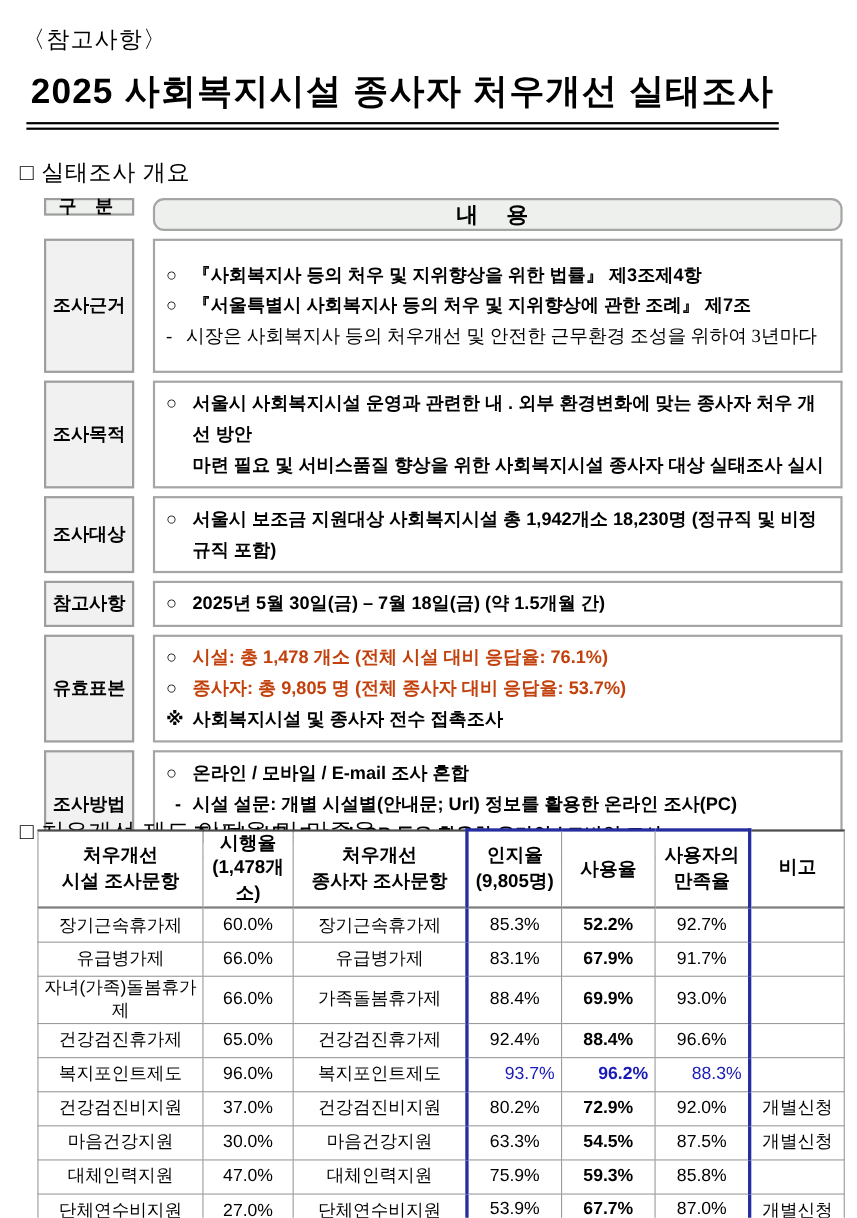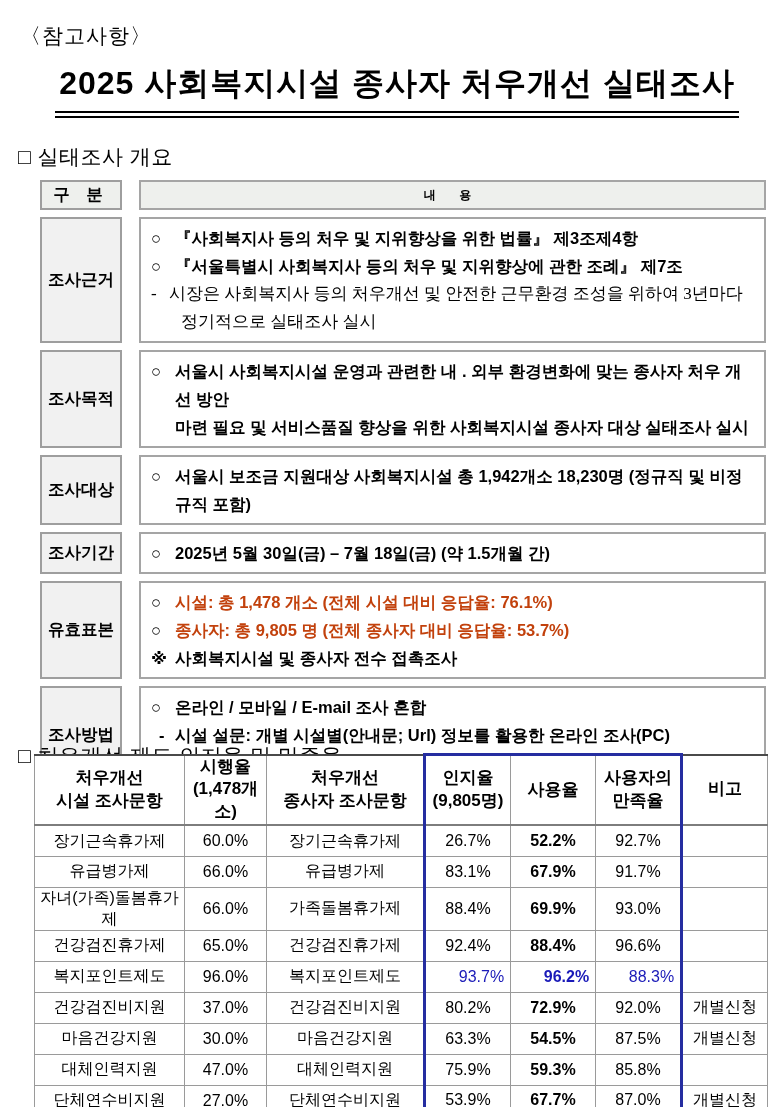--- a/index.html
+++ b/index.html
@@ -4,21 +4,21 @@
 <style>
   * { margin:0; padding:0; box-sizing:border-box; }
   html,body { background:#fff; }
   body {
     width:779px; height:1107px; position:relative;
     font-family:"Liberation Sans","DejaVu Sans",sans-serif; color:#000;
   }
 
   
   .note { position:absolute; top:22px; left:20px; font-size:21px; letter-spacing:1px; }
-  .title-wrap { position:absolute; top:62px; left:24px; width:746px; text-align:center; }
+  .title-wrap { position:absolute; top:62px; left:24px; width:746px; }
   .title {
     display:inline-block; font-size:32px; font-weight:bold; letter-spacing:1px;
     border-bottom:7px double #000; padding:0 4px 5px 4px; white-space:nowrap;
   }
 
   
   .sec-heading { position:absolute; left:18px; font-size:21px; letter-spacing:.5px; }
   .sec1 { top:143px; }
   .sec2 { top:742px; }
 
@@ -27,23 +27,23 @@
   .t1-row { display:flex; column-gap:17px; }
   .t1-label {
     width:82px; flex:0 0 82px; background:#f1f1f1; border:2px solid #9e9e9e;
     display:flex; align-items:center; justify-content:center;
     font-size:16.5px; font-weight:bold; letter-spacing:.5px;
   }
   .t1-content {
     flex:1; border:2px solid #a5a5a5; background:#fff;
     padding:5px 8px 5px 10px; display:flex; flex-direction:column; justify-content:center;
   }
-  .t1-header .t1-label { background:#eef0ed; font-weight:bold; height:30px; letter-spacing:6px; }
+  .t1-header .t1-label { background:#eef0ed; font-weight:bold; height:16px; letter-spacing:6px; }
   .t1-header .t1-content { background:#eef0ed; border-color:#a5a5a5; height:30px; padding:11px;
-    align-items:center; justify-content:center; font-weight:bold; font-size:12px; letter-spacing:10px; }
+    align-items:center; justify-content:center; font-weight:bold; font-size:20px; letter-spacing:10px;border-radius:10px; }
   .r-basis .t1-content  { min-height:122px; }
   .r-purpose .t1-content{ min-height:56px; }
   .r-target .t1-content { min-height:60px; }
   .r-period .t1-content { min-height:30px; }
   .r-sample .t1-content { min-height:90px; }
   .r-method .t1-content { min-height:96px; }
   .r-basis .t1-label, .r-purpose .t1-label, .r-target .t1-label,
   .r-period .t1-label, .r-sample .t1-label, .r-method .t1-label { letter-spacing:0; }
 
   .line { display:flex; font-size:16.5px; line-height:28px; font-weight:bold; }
@@ -107,23 +107,20 @@
           <span>『사회복지사 등의 처우 및 지위향상을 위한 법률』 제3조제4항</span>
         </div>
       <div class="line">
           <span class="bullet">○</span>
           <span>『서울특별시 사회복지사 등의 처우 및 지위향상에 관한 조례』 제7조</span>
         </div>
       <div class="line serif">
           <span class="bullet">-</span>
           <span>시장은 사회복지사 등의 처우개선 및 안전한 근무환경 조성을 위하여 3년마다</span>
         </div>
-      <div class="line serif-indent">
-          <span>정기적으로 실태조사 실시</span>
-        </div>
     </div>
   </div>
 
   <div class="t1-row r-purpose">
     <div class="t1-label">조사목적</div>
     <div class="t1-content">
       <div class="line">
           <span class="bullet">○</span>
           <span>서울시 사회복지시설 운영과 관련한 내 . 외부 환경변화에 맞는 종사자 처우 개선 방안</span>
         </div>
@@ -137,21 +134,21 @@
     <div class="t1-label">조사대상</div>
     <div class="t1-content">
       <div class="line">
           <span class="bullet">○</span>
           <span>서울시 보조금 지원대상 사회복지시설 총 1,942개소 18,230명 (정규직 및 비정규직 포함)</span>
         </div>
     </div>
   </div>
 
   <div class="t1-row r-period">
-    <div class="t1-label">조사기간</div>
+    <div class="t1-label">참고사항</div>
     <div class="t1-content">
       <div class="line">
           <span class="bullet">○</span>
           <span>2025년 5월 30일(금) – 7월 18일(금) (약 1.5개월 간)</span>
         </div>
     </div>
   </div>
 
   <div class="t1-row r-sample">
     <div class="t1-label">유효표본</div>
@@ -211,21 +208,21 @@
       <th class="bt">사용율</th>
       <th class="br bt"><span>사용자의</span><br><span>만족율</span></th>
       <th>비고</th>
     </tr>
   </thead>
   <tbody>
     <tr>
       <td>장기근속휴가제</td>
       <td>60.0%</td>
       <td>장기근속휴가제</td>
-      <td class="bl box-val">26.7%</td>
+      <td class="bl box-val">85.3%</td>
       <td class="usage box-val">52.2%</td>
       <td class="br box-val">92.7%</td>
       <td></td>
     </tr>
     <tr>
       <td>유급병가제</td>
       <td>66.0%</td>
       <td>유급병가제</td>
       <td class="bl box-val">83.1%</td>
       <td class="usage box-val">67.9%</td>

